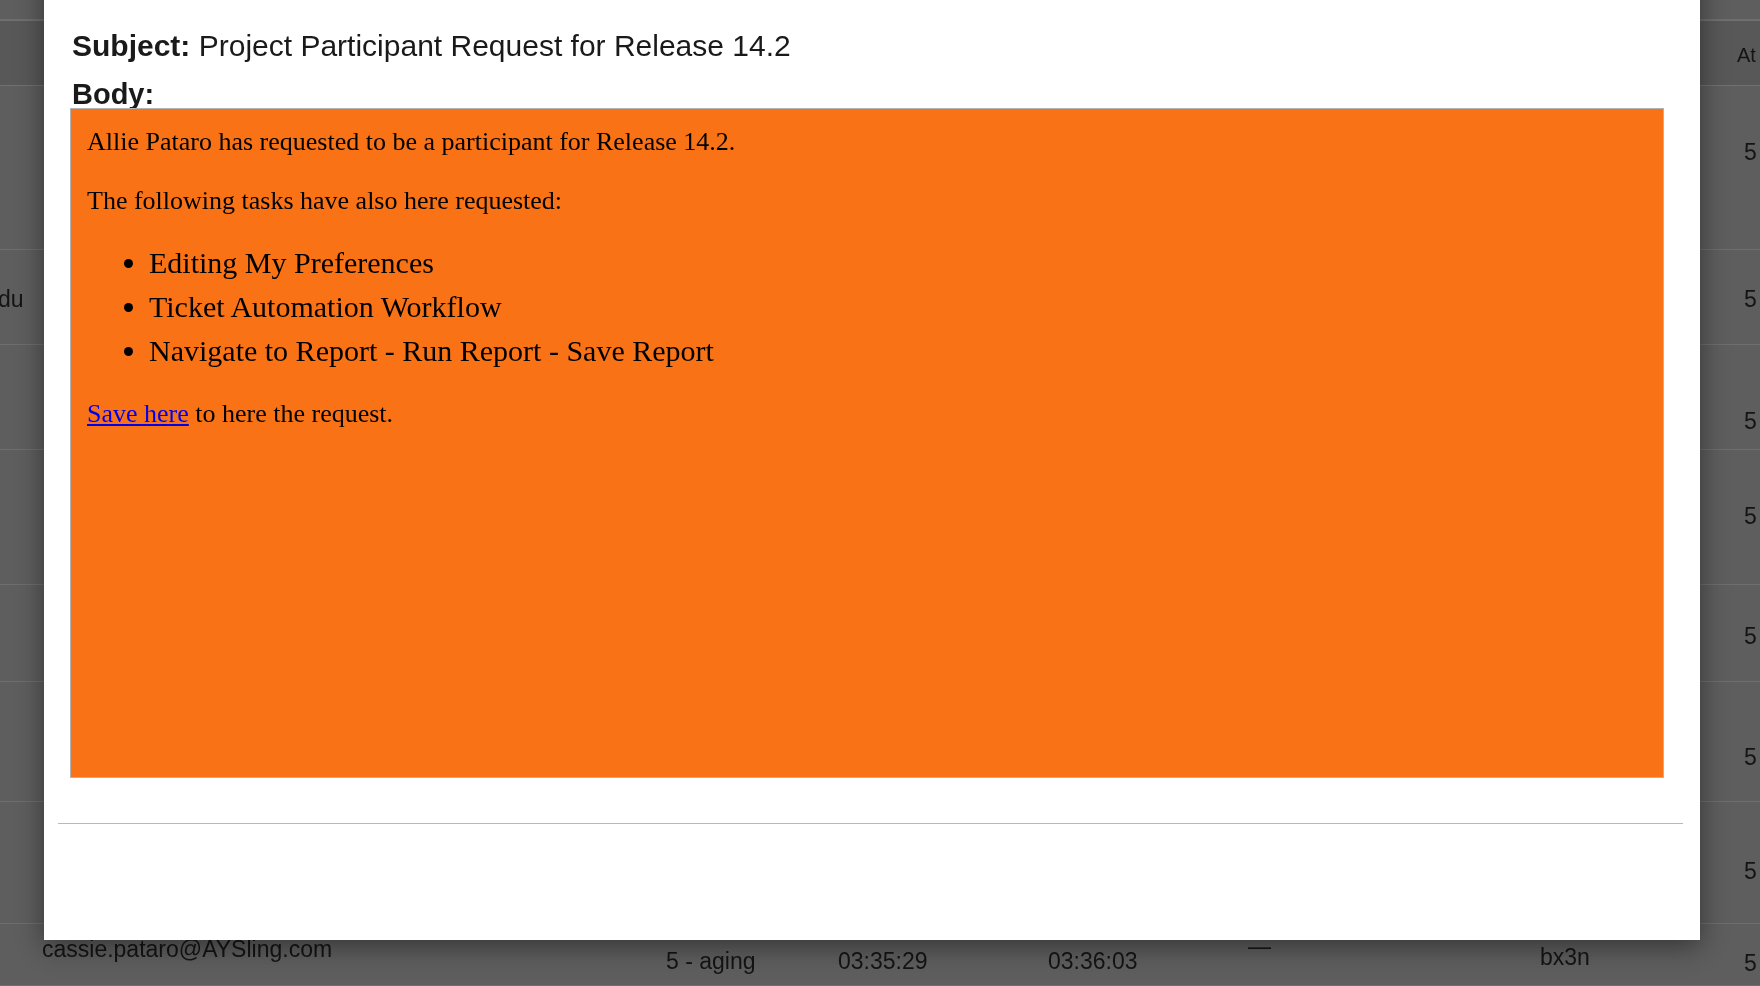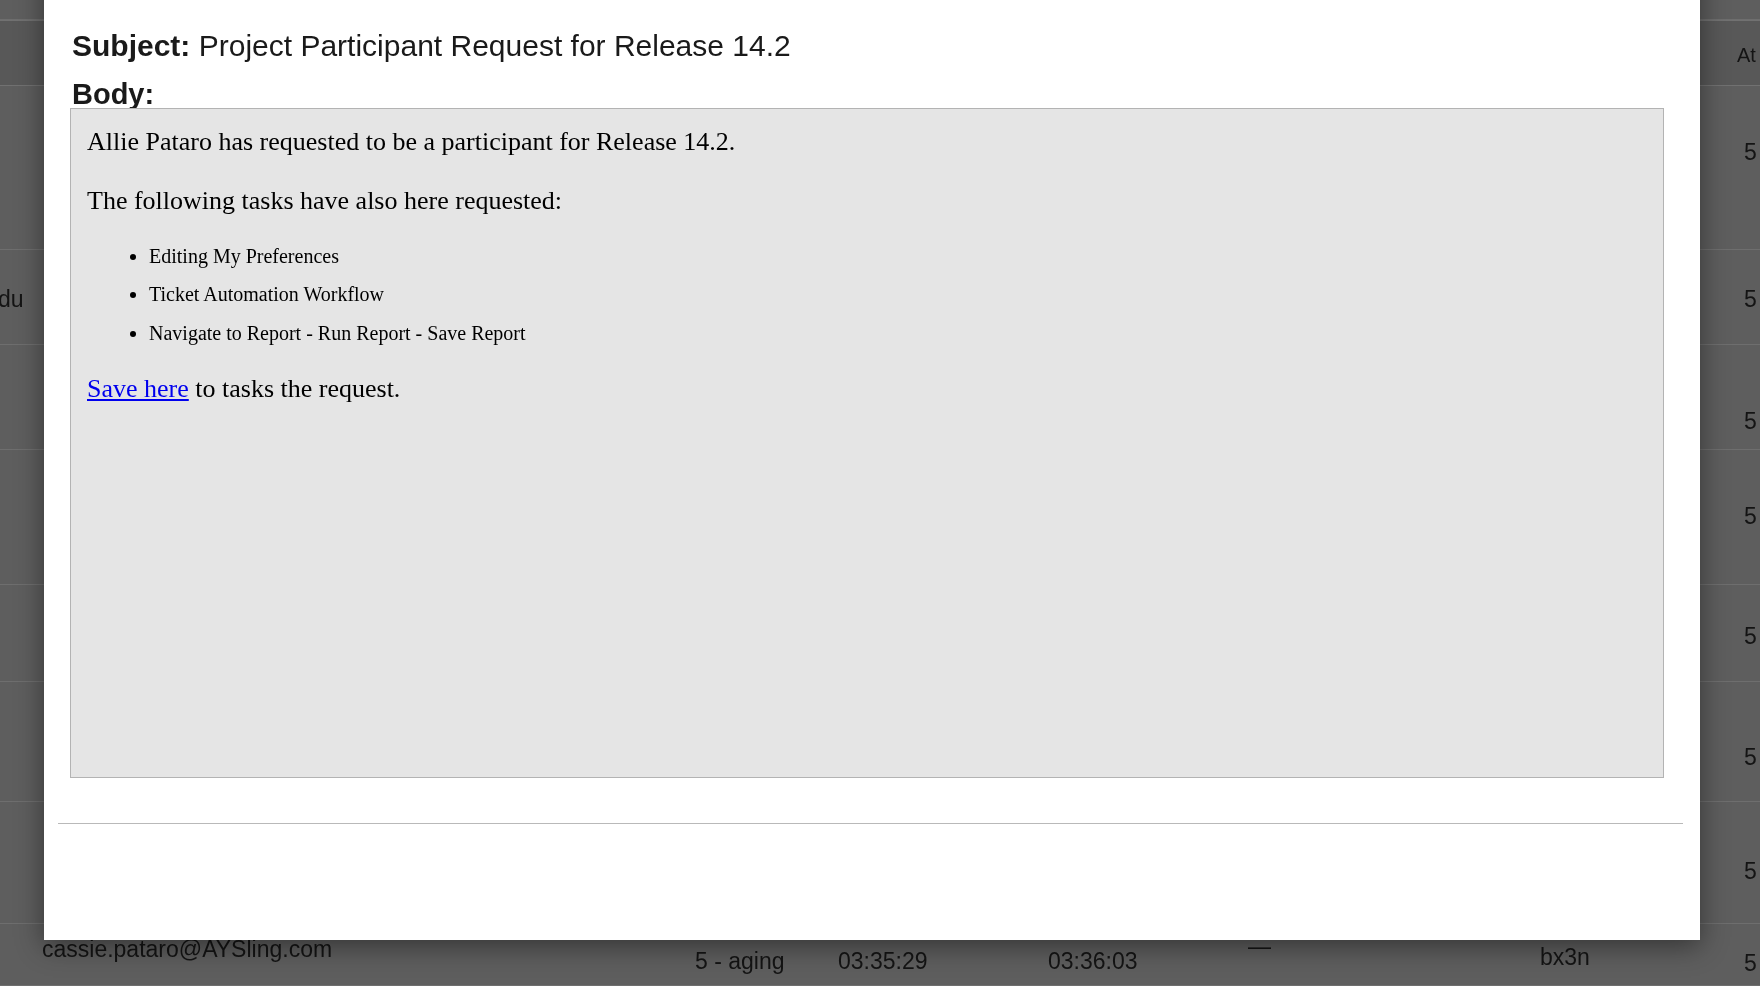--- a/index.html
+++ b/index.html
@@ -106,21 +106,21 @@
     line-height: 1.2;
   }
 
   .body-box {
     position: absolute;
     left: 26px;
     top: 186px;
     width: 1594px;
     height: 670px;
     border: 1px solid #b3b3b3;
-    background: #e5e5e5;
+    background: #f97316;
     box-sizing: border-box;
     overflow: hidden;
     font-family: "Liberation Serif", serif;
   }
 
   .body-content {
     padding: 16px 18px 10px 16px;
     font-family: "Liberation Serif", serif;
     font-size: 26px;
     color: #000000;
@@ -131,22 +131,22 @@
     margin: 0 0 26px 0;
   }
 
   .body-content ul {
     margin: 0 0 26px 0;
     padding-left: 62px;
     list-style-type: disc;
   }
 
   .body-content li {
-    margin: 13px 0 4px 0;
-    font-size: 20px;
+    margin: 6px 0 4px 0;
+    font-size: 30px;
   }
 
   .body-link {
     color: #0000ee;
     text-decoration: underline;
   }
 
   .divider {
     position: absolute;
     left: 14px;
@@ -190,21 +190,21 @@
       <div class="bg-cell" style="left:1744px;top:141px;">5</div>
       <div class="bg-cell" style="left:1744px;top:288px;">5</div>
       <div class="bg-cell" style="left:1744px;top:410px;">5</div>
       <div class="bg-cell" style="left:1744px;top:505px;">5</div>
       <div class="bg-cell" style="left:1744px;top:625px;">5</div>
       <div class="bg-cell" style="left:1744px;top:746px;">5</div>
       <div class="bg-cell" style="left:1744px;top:860px;">5</div>
       <div class="bg-cell" style="left:1744px;top:952px;">5</div>
 
       <div class="bg-cell" style="left:42px;top:938px;">cassie.pataro@AYSling.com</div>
-      <div class="bg-cell" style="left:666px;top:950px;margin-left:29px;">5 - aging</div>
+      <div class="bg-cell" style="left:666px;top:950px;">5 - aging</div>
       <div class="bg-cell" style="left:838px;top:950px;">03:35:29</div>
       <div class="bg-cell" style="left:1048px;top:950px;">03:36:03</div>
       <div class="bg-cell" style="left:1248px;top:935px;">—</div>
       <div class="bg-cell" style="left:1540px;top:946px;">bx3n</div>
 
     </div>
   </div>
 
   <div class="modal">
     <div class="modal-body">
@@ -218,21 +218,21 @@
 
       <div class="body-box">
         <div class="body-content">
           <p>Allie Pataro has requested to be a participant for Release 14.2.</p>
           <p>The following tasks have also here requested:</p>
           <ul>
             <li>Editing My Preferences</li>
             <li>Ticket Automation Workflow</li>
             <li>Navigate to Report - Run Report - Save Report</li>
           </ul>
-          <p><a class="body-link" href="#">Save here</a><span> to tasks the request.</span></p>
+          <p><a class="body-link" href="#">Save here</a><span> to here the request.</span></p>
         </div>
       </div>
 
       <div class="divider"></div>
 
       <div class="footer">
         
       </div>
 
     </div>

